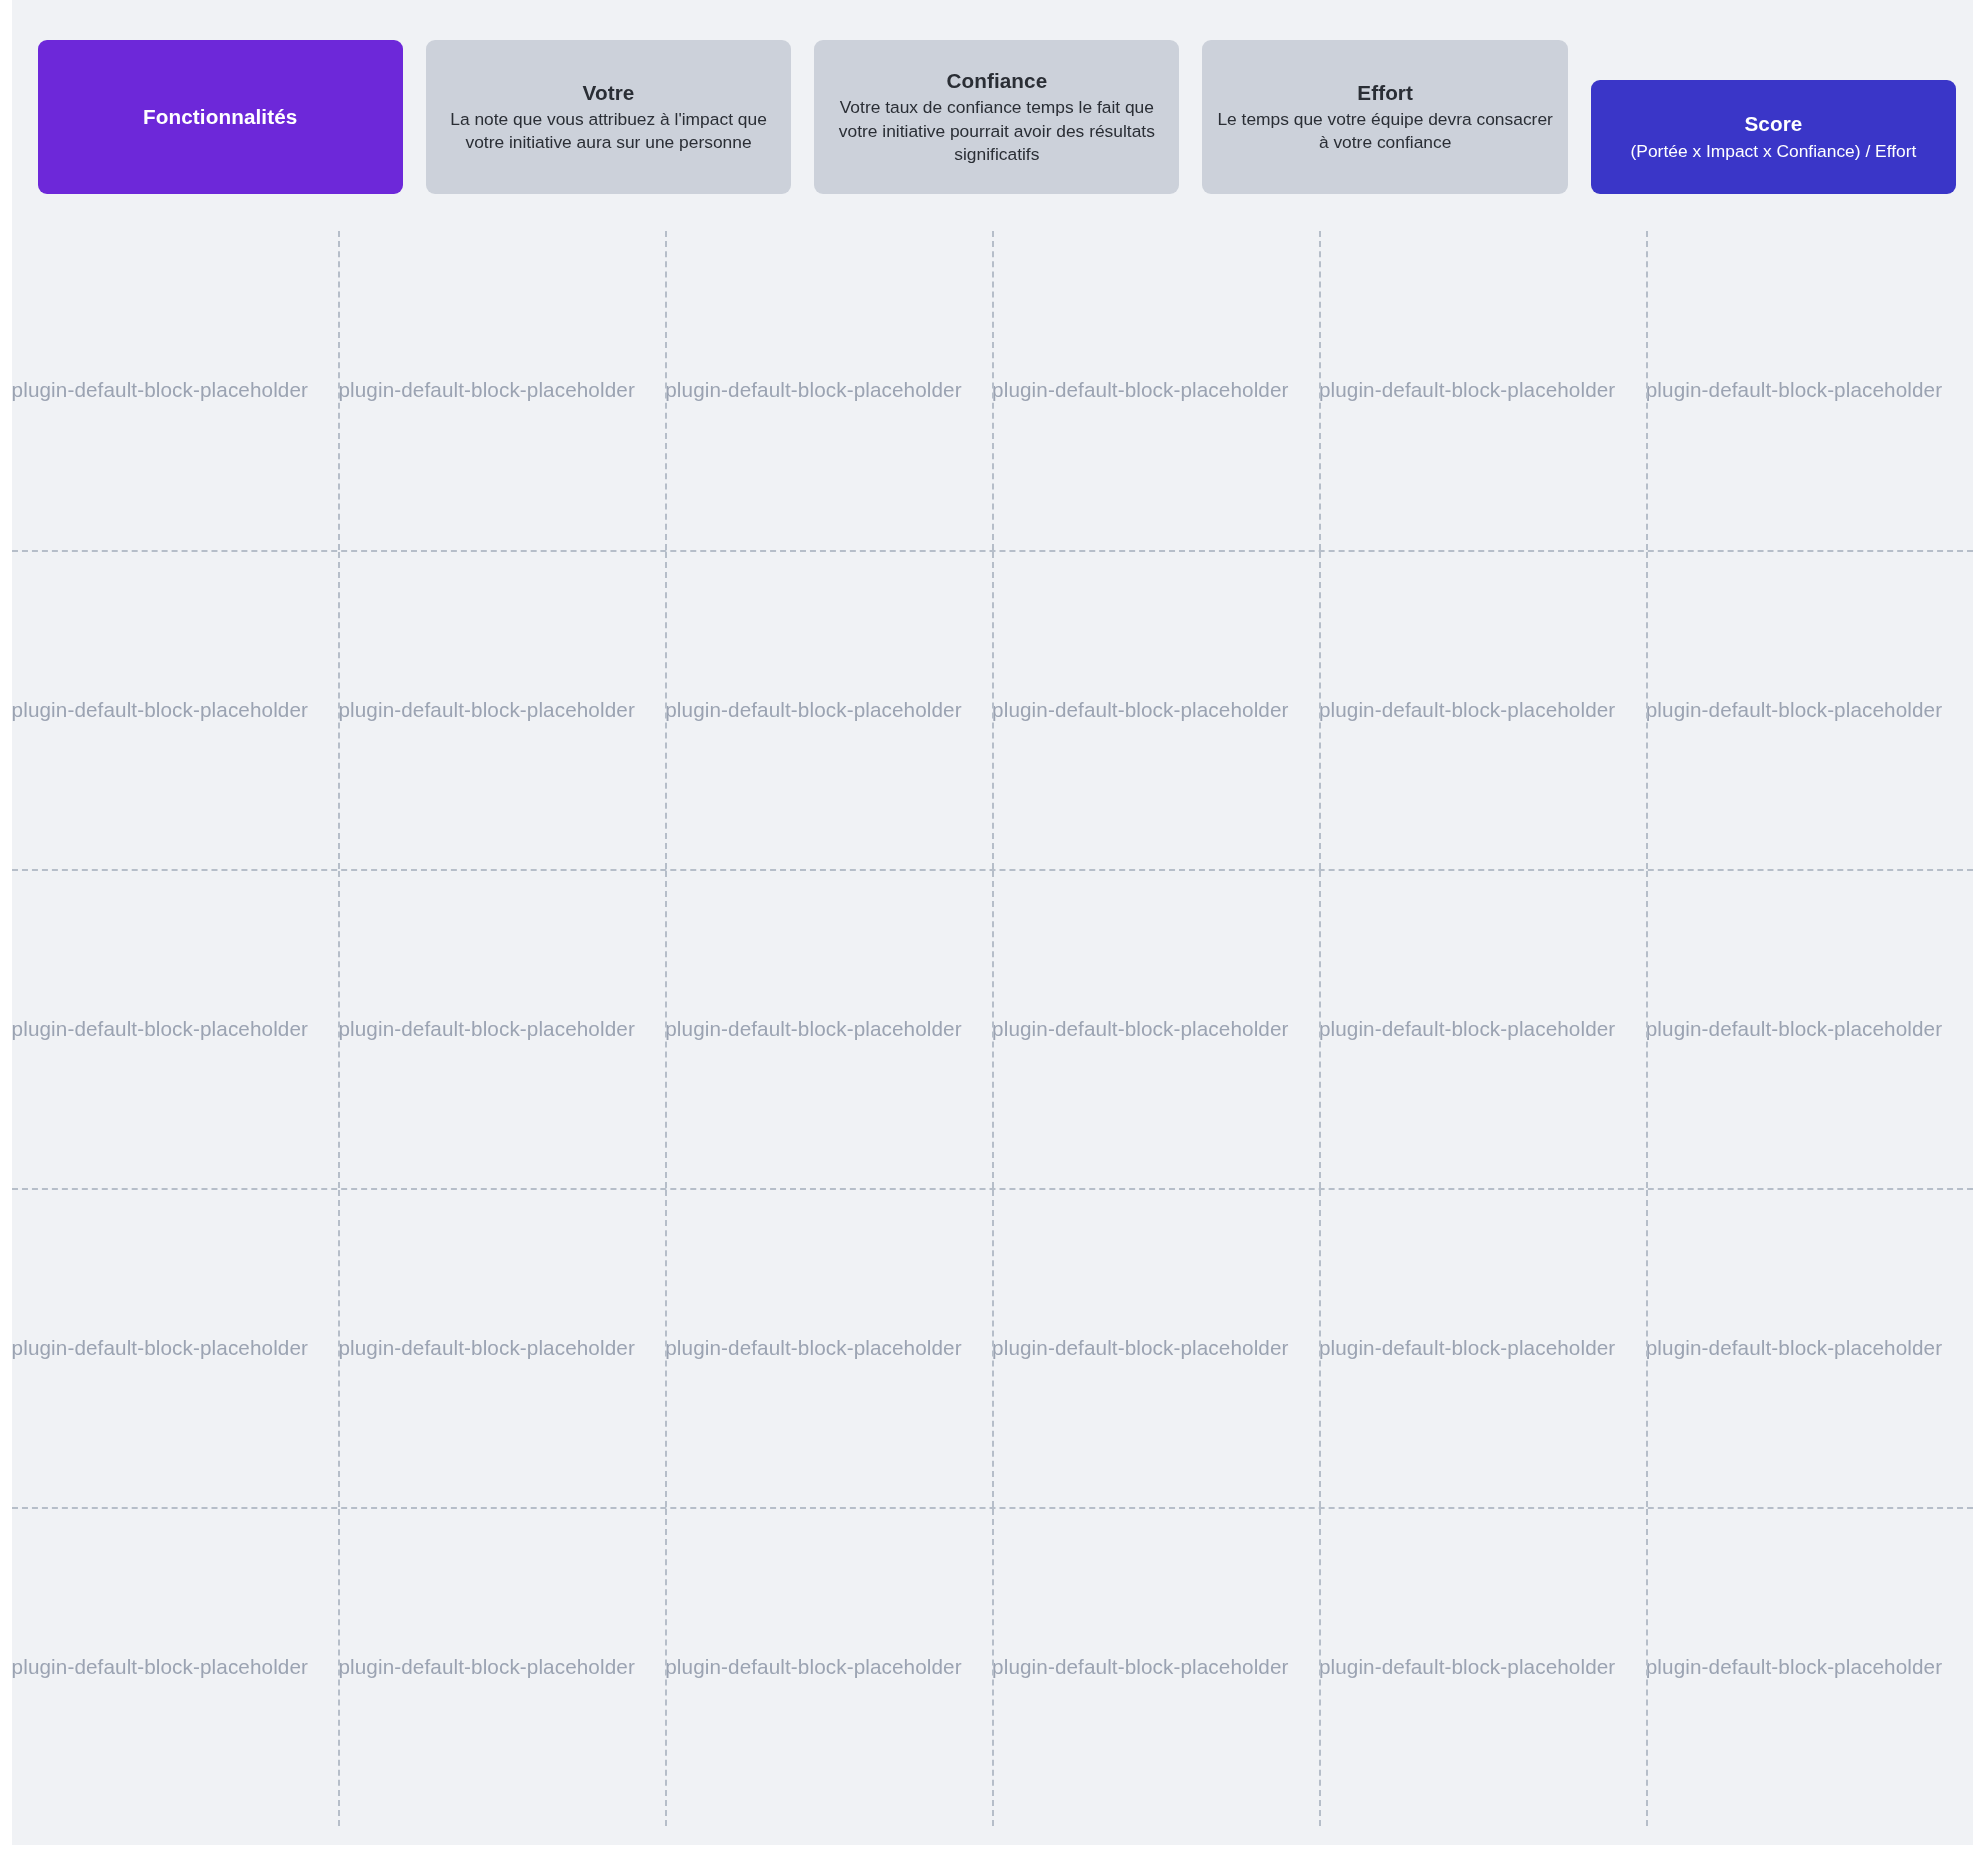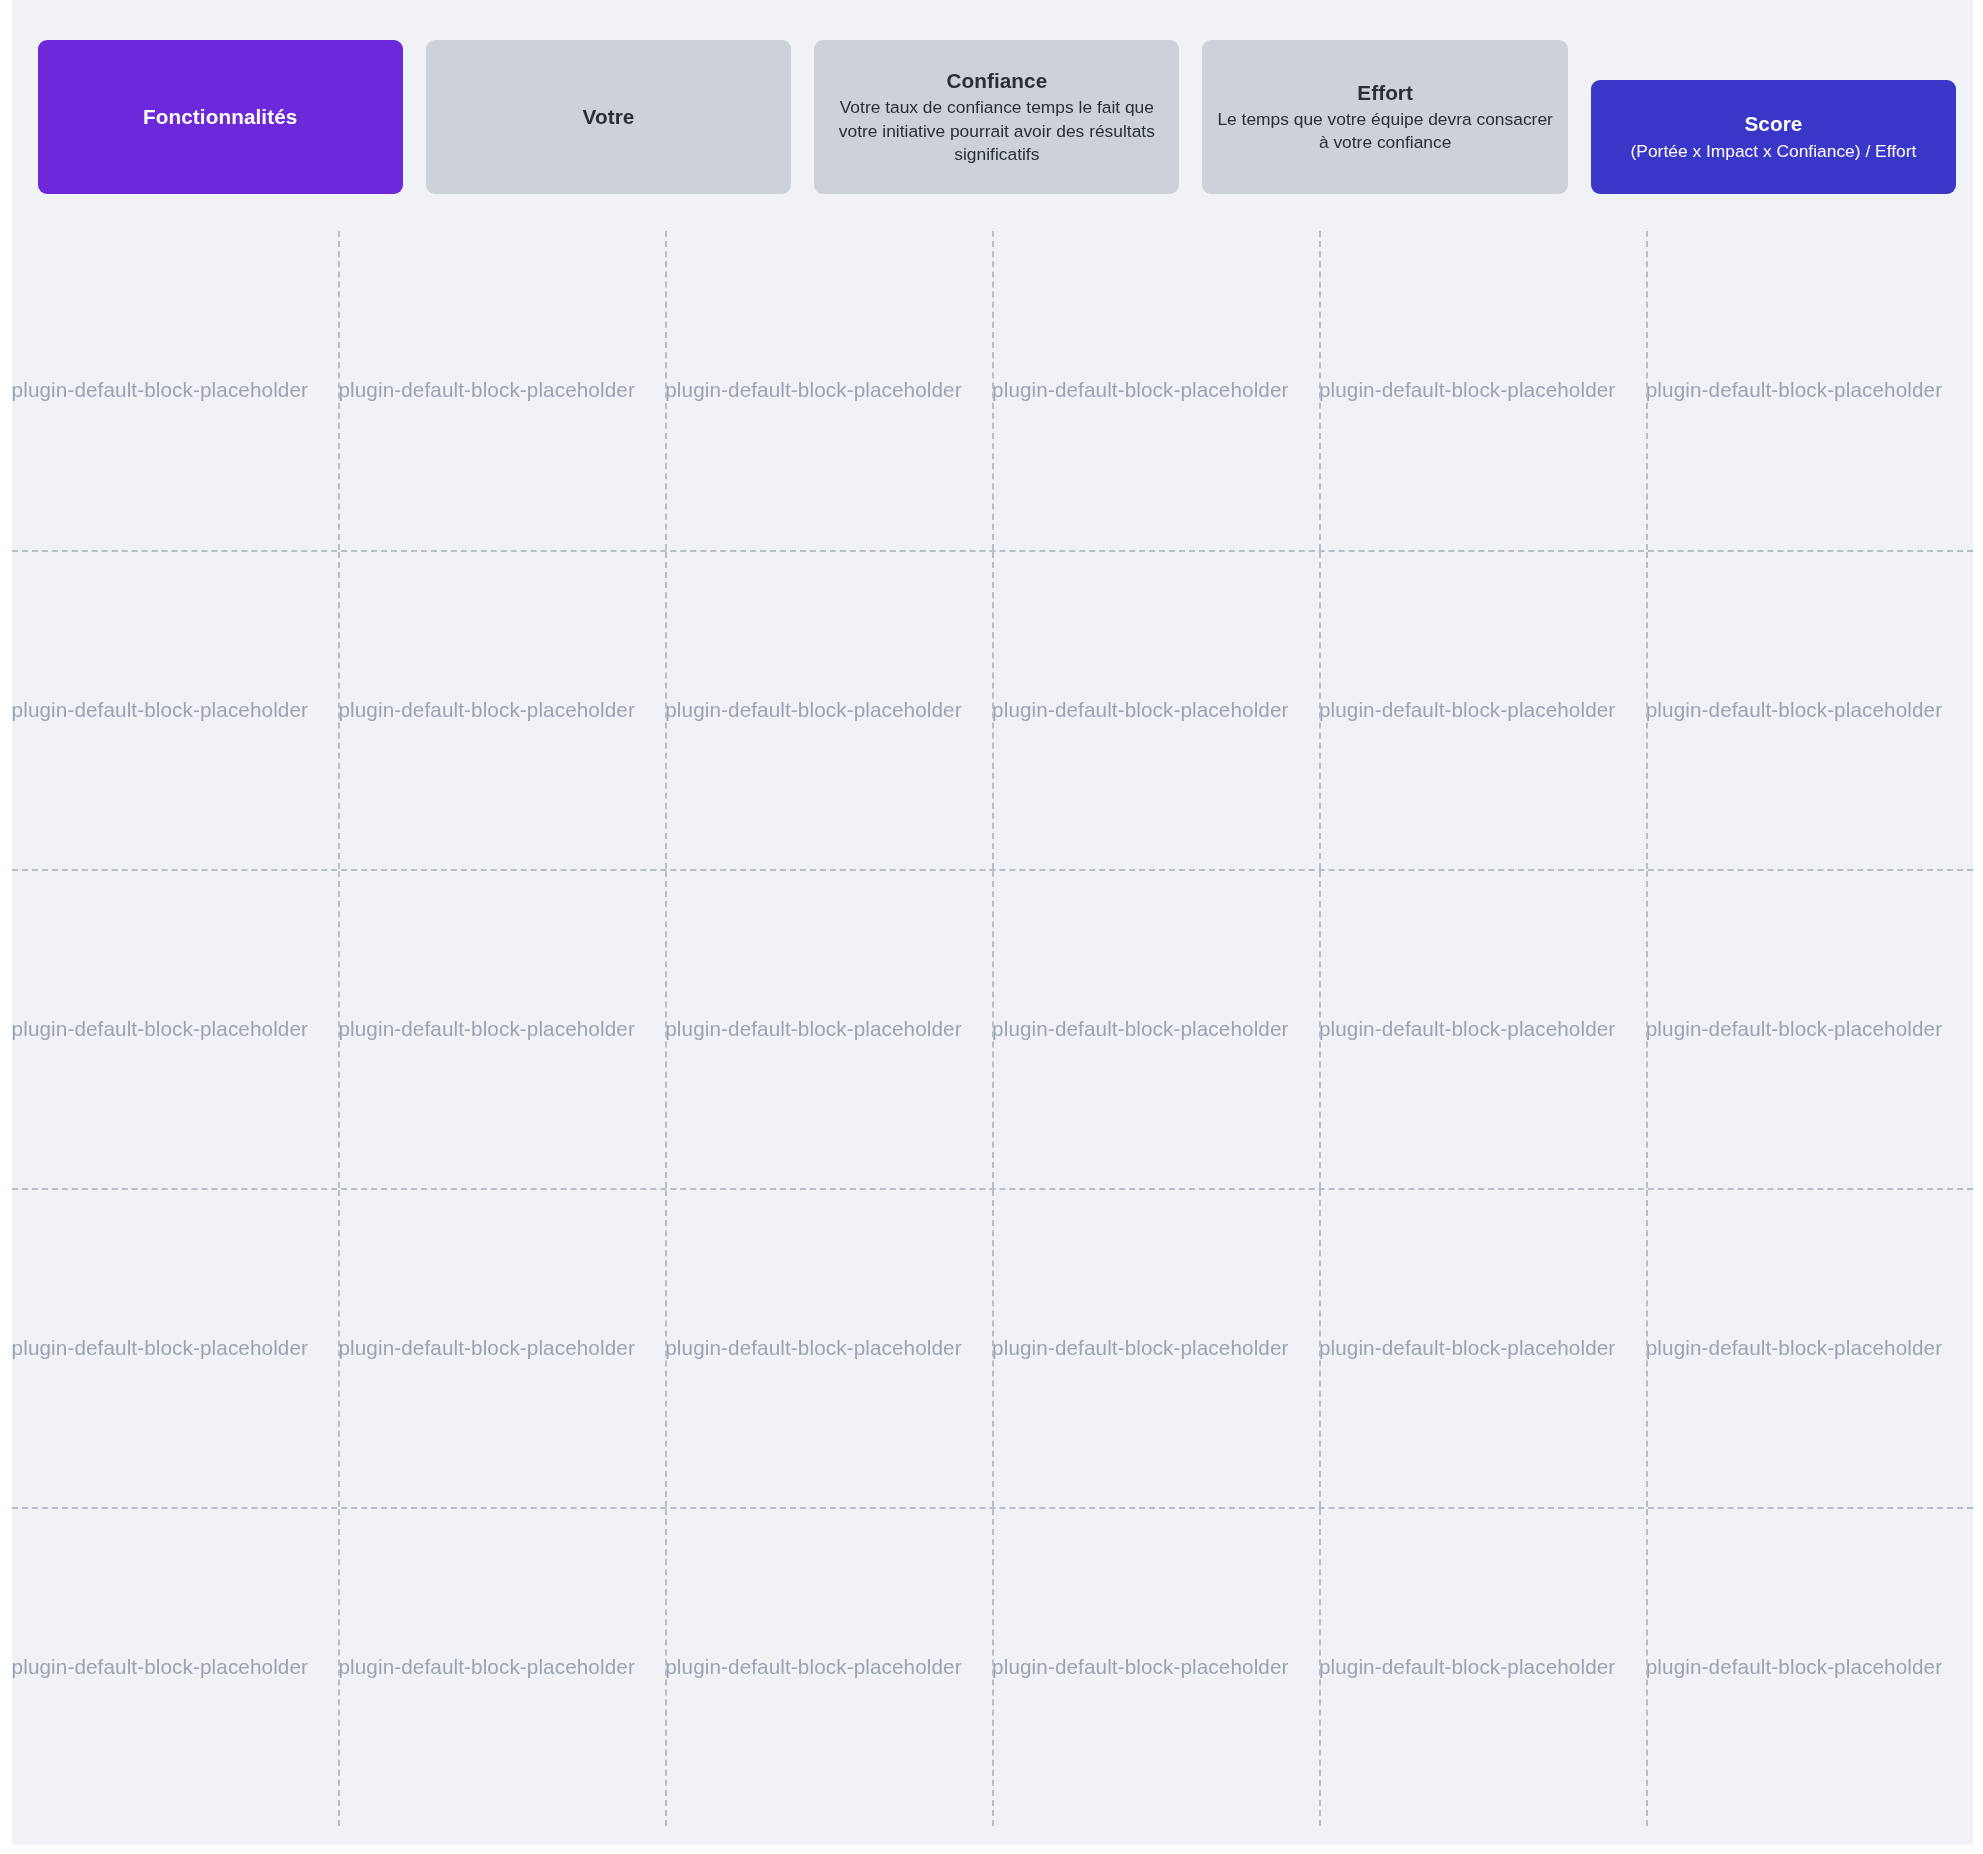--- a/index.html
+++ b/index.html
@@ -129,20 +129,21 @@
 <body>
 
 <div id="app">
 
   <div class="header-row">
       <div class="header-card accent-red">
         <div class="card-title">Fonctionnalités</div>
       </div>
       <div class="header-card neutral">
         <div class="card-title">Votre</div>
+        <div class="card-desc">La note que vous attribuez à l'impact que votre initiative aura sur une personne</div>
       </div>
       <div class="header-card neutral">
         <div class="card-title">Confiance</div>
         <div class="card-desc">Votre taux de confiance temps le fait que votre initiative pourrait avoir des résultats significatifs</div>
       </div>
       <div class="header-card neutral">
         <div class="card-title">Effort</div>
         <div class="card-desc">Le temps que votre équipe devra consacrer à votre confiance</div>
       </div>
       <div class="header-card accent-blue">

